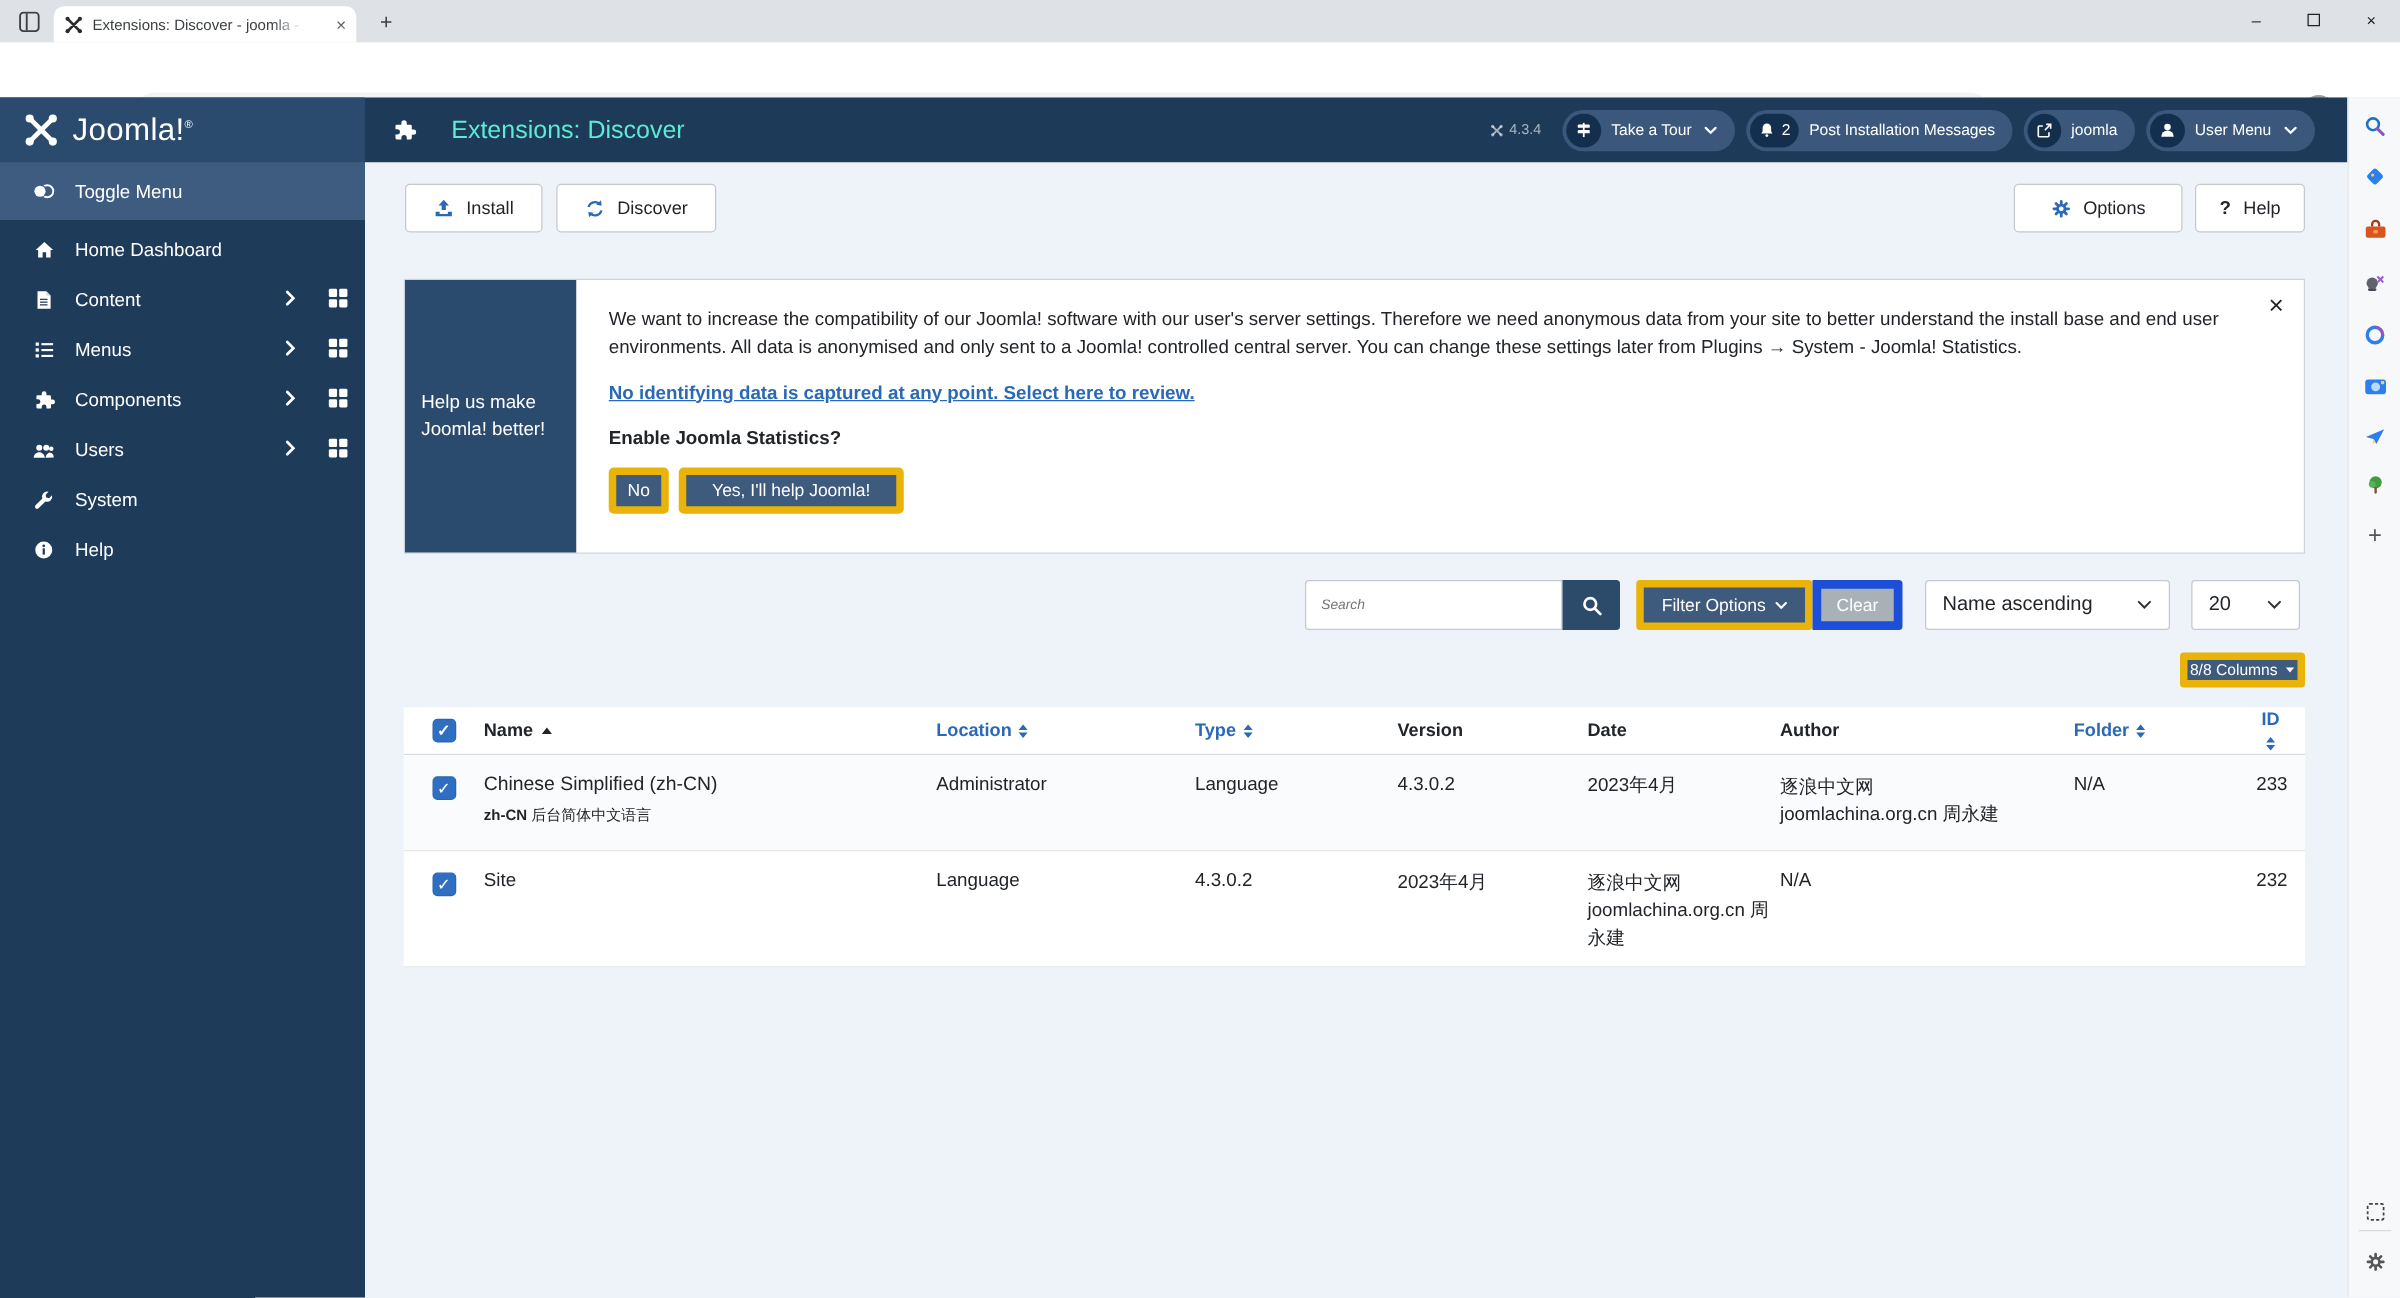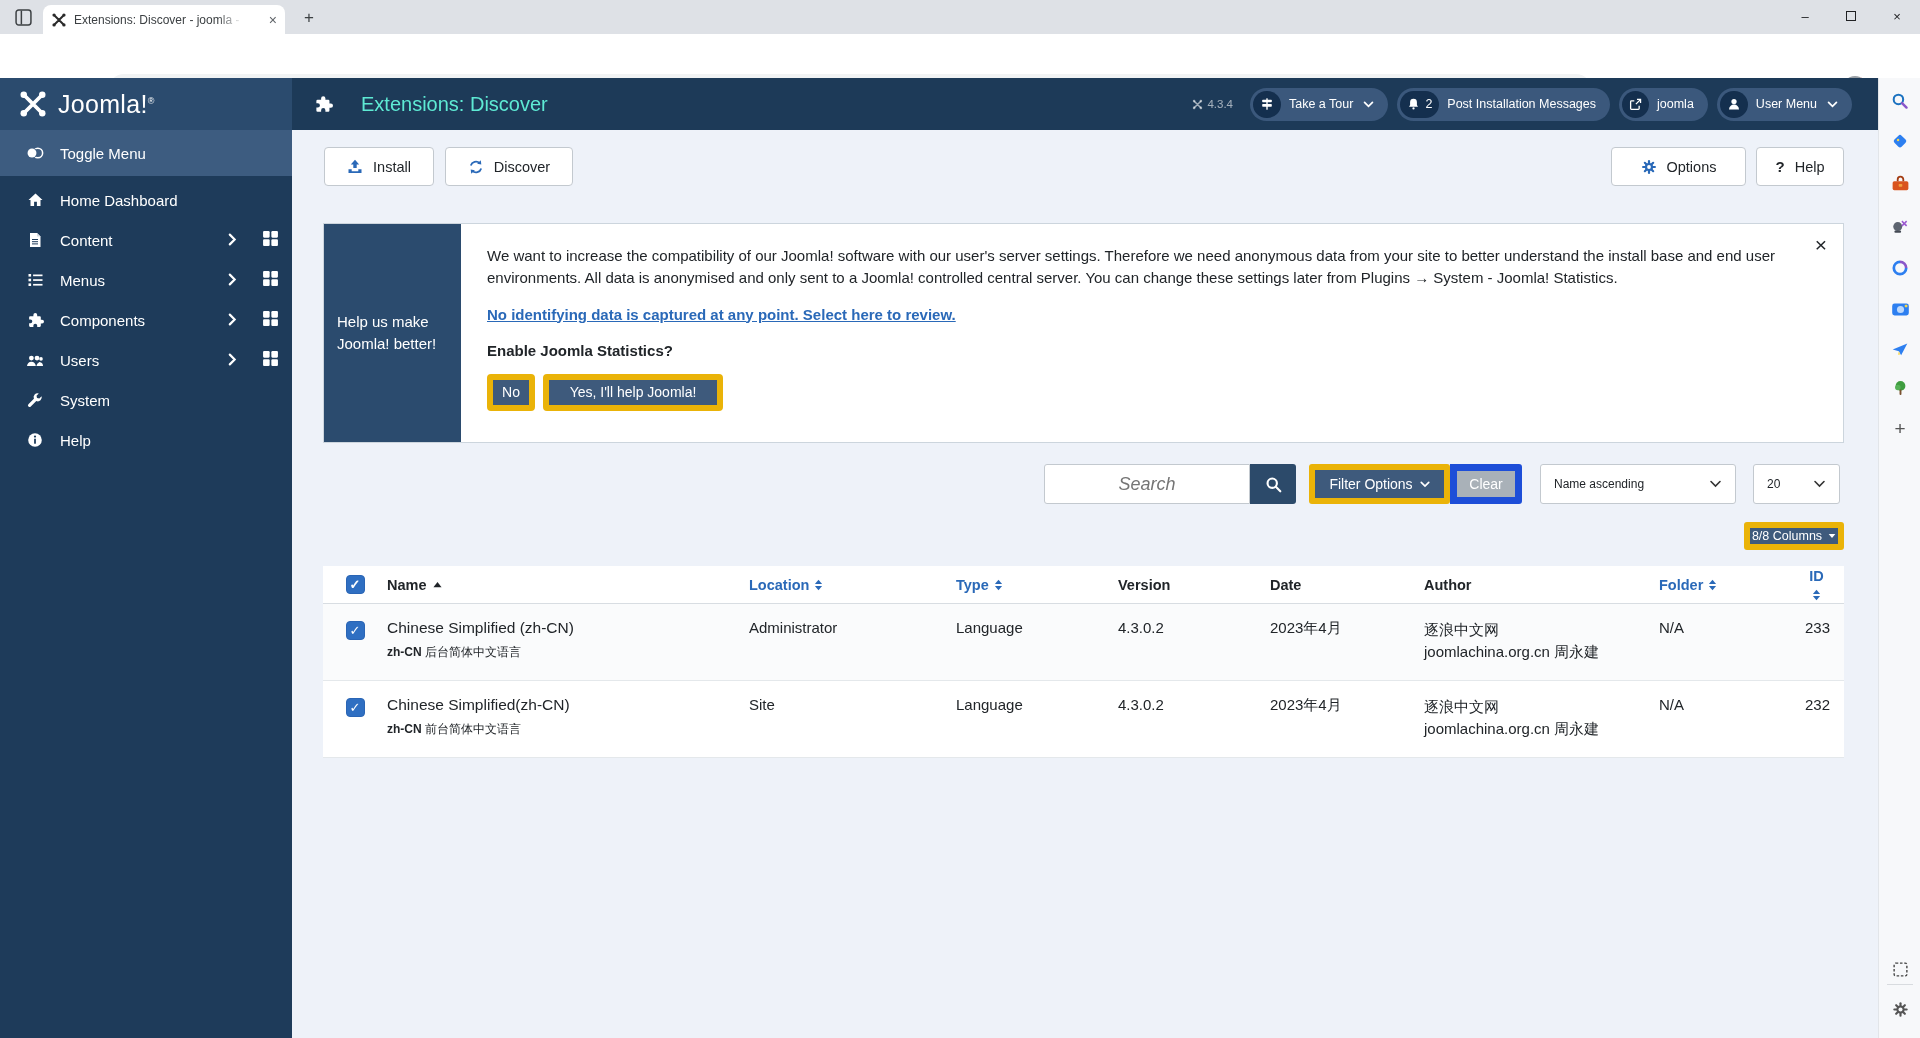--- a/index.html
+++ b/index.html
@@ -84,31 +84,31 @@
     display:flex; align-items:center; padding:0 13px; }
   .stats-body { flex:1; padding:21px 26px; position:relative; }
   .stats-text { font-size:15px; color:#212529; line-height:1.45; max-width:1345px; }
   .stats-link { display:inline-block; margin-top:17px; font-size:15px; color:#2a69b8;
     font-weight:700; text-decoration:underline; }
   .stats-q { margin-top:18px; font-size:15px; font-weight:700; color:#212529; }
   .stats-btns { margin-top:15px; display:flex; gap:8px; }
   .stats-close { position:absolute; top:9px; right:16px; font-size:21px; color:#212529; }
 
   .search-input { position:absolute; left:752px; top:334px; width:206px; height:40px; background:#fff;
-    border:1px solid #c3c9cf; border-radius:3px 0 0 3px; font-size:18px; font-style:italic;
-    color:#6c757d; padding:16px 12px; font-family:"Liberation Sans", sans-serif;text-align:center; }
+    border:1px solid #c3c9cf; border-radius:3px 0 0 3px; font-size:11px; font-style:italic;
+    color:#6c757d; padding:16px 12px; font-family:"Liberation Sans", sans-serif; }
   .search-btn { position:absolute; left:958px; top:334px; width:46px; height:40px; background:#2c4a6a;
     border-radius:0 3px 3px 0; display:flex; align-items:center; justify-content:center; }
   .filter-btn { position:absolute; left:1017px; top:334px; width:141px; height:40px; gap:7px; }
   .clear-btn { position:absolute; left:1158px; top:334px; width:72px; height:40px; background:#a9b1b8;
     border:7px solid #1d4ed8; border-radius:0 3px 3px 0; color:#fff; font-size:14px;
     display:flex; align-items:center; justify-content:center; }
   .select { position:absolute; top:334px; height:40px; background:#fff; border:1px solid #c3c9cf;
     border-radius:3px; display:flex; align-items:center; justify-content:space-between;
-    font-size:12px; color:#212529; padding:0 13px; }
+    font-size:16px; color:#212529; padding:0 13px; }
   .columns-btn { position:absolute; left:1452px; top:392px; width:100px; height:28px; font-size:12.5px; gap:6px; }
 
   .dtable { position:absolute; left:31px; top:436px; width:1521px; background:#fff; }
   .trow { display:grid; grid-template-columns:64px 362px 207px 162px 152px 154px 235px 146px 1fr; }
   .thead { height:38px; align-items:center; border-bottom:1px solid #d8dde2; background:#fff;
     font-size:14.5px; font-weight:700; color:#212529; }
   .thead .sortable { color:#2a69b8; display:flex; align-items:center; gap:5px; }
   .thead .cell-id { justify-content:flex-end; padding-right:16px;flex-direction:column; }
   .tbody-row { min-height:77px; border-bottom:1px solid #e4e8eb; font-size:15px; color:#212529;
     padding:15px 0 12px; }
@@ -589,24 +589,20 @@
         <div>joomlachina.org.cn 周永建</div>
       </span>
       <span>N/A</span>
       <span class="cell-id-val">233</span>
     </div>
 
     <div class="trow tbody-row">
       <span class="cell-cb">
           <span class="checkbox">✓</span>
         </span>
-      <span>
-        <div class="name-main">Chinese Simplified(zh-CN)</div>
-        <div class="name-sub"><b>zh-CN</b> <span>前台简体中文语言</span></div>
-      </span>
       <span>Site</span>
       <span>Language</span>
       <span>4.3.0.2</span>
       <span>2023年4月</span>
       <span class="author-cell">
         <div>逐浪中文网</div>
         <div>joomlachina.org.cn 周永建</div>
       </span>
       <span>N/A</span>
       <span class="cell-id-val">232</span>

